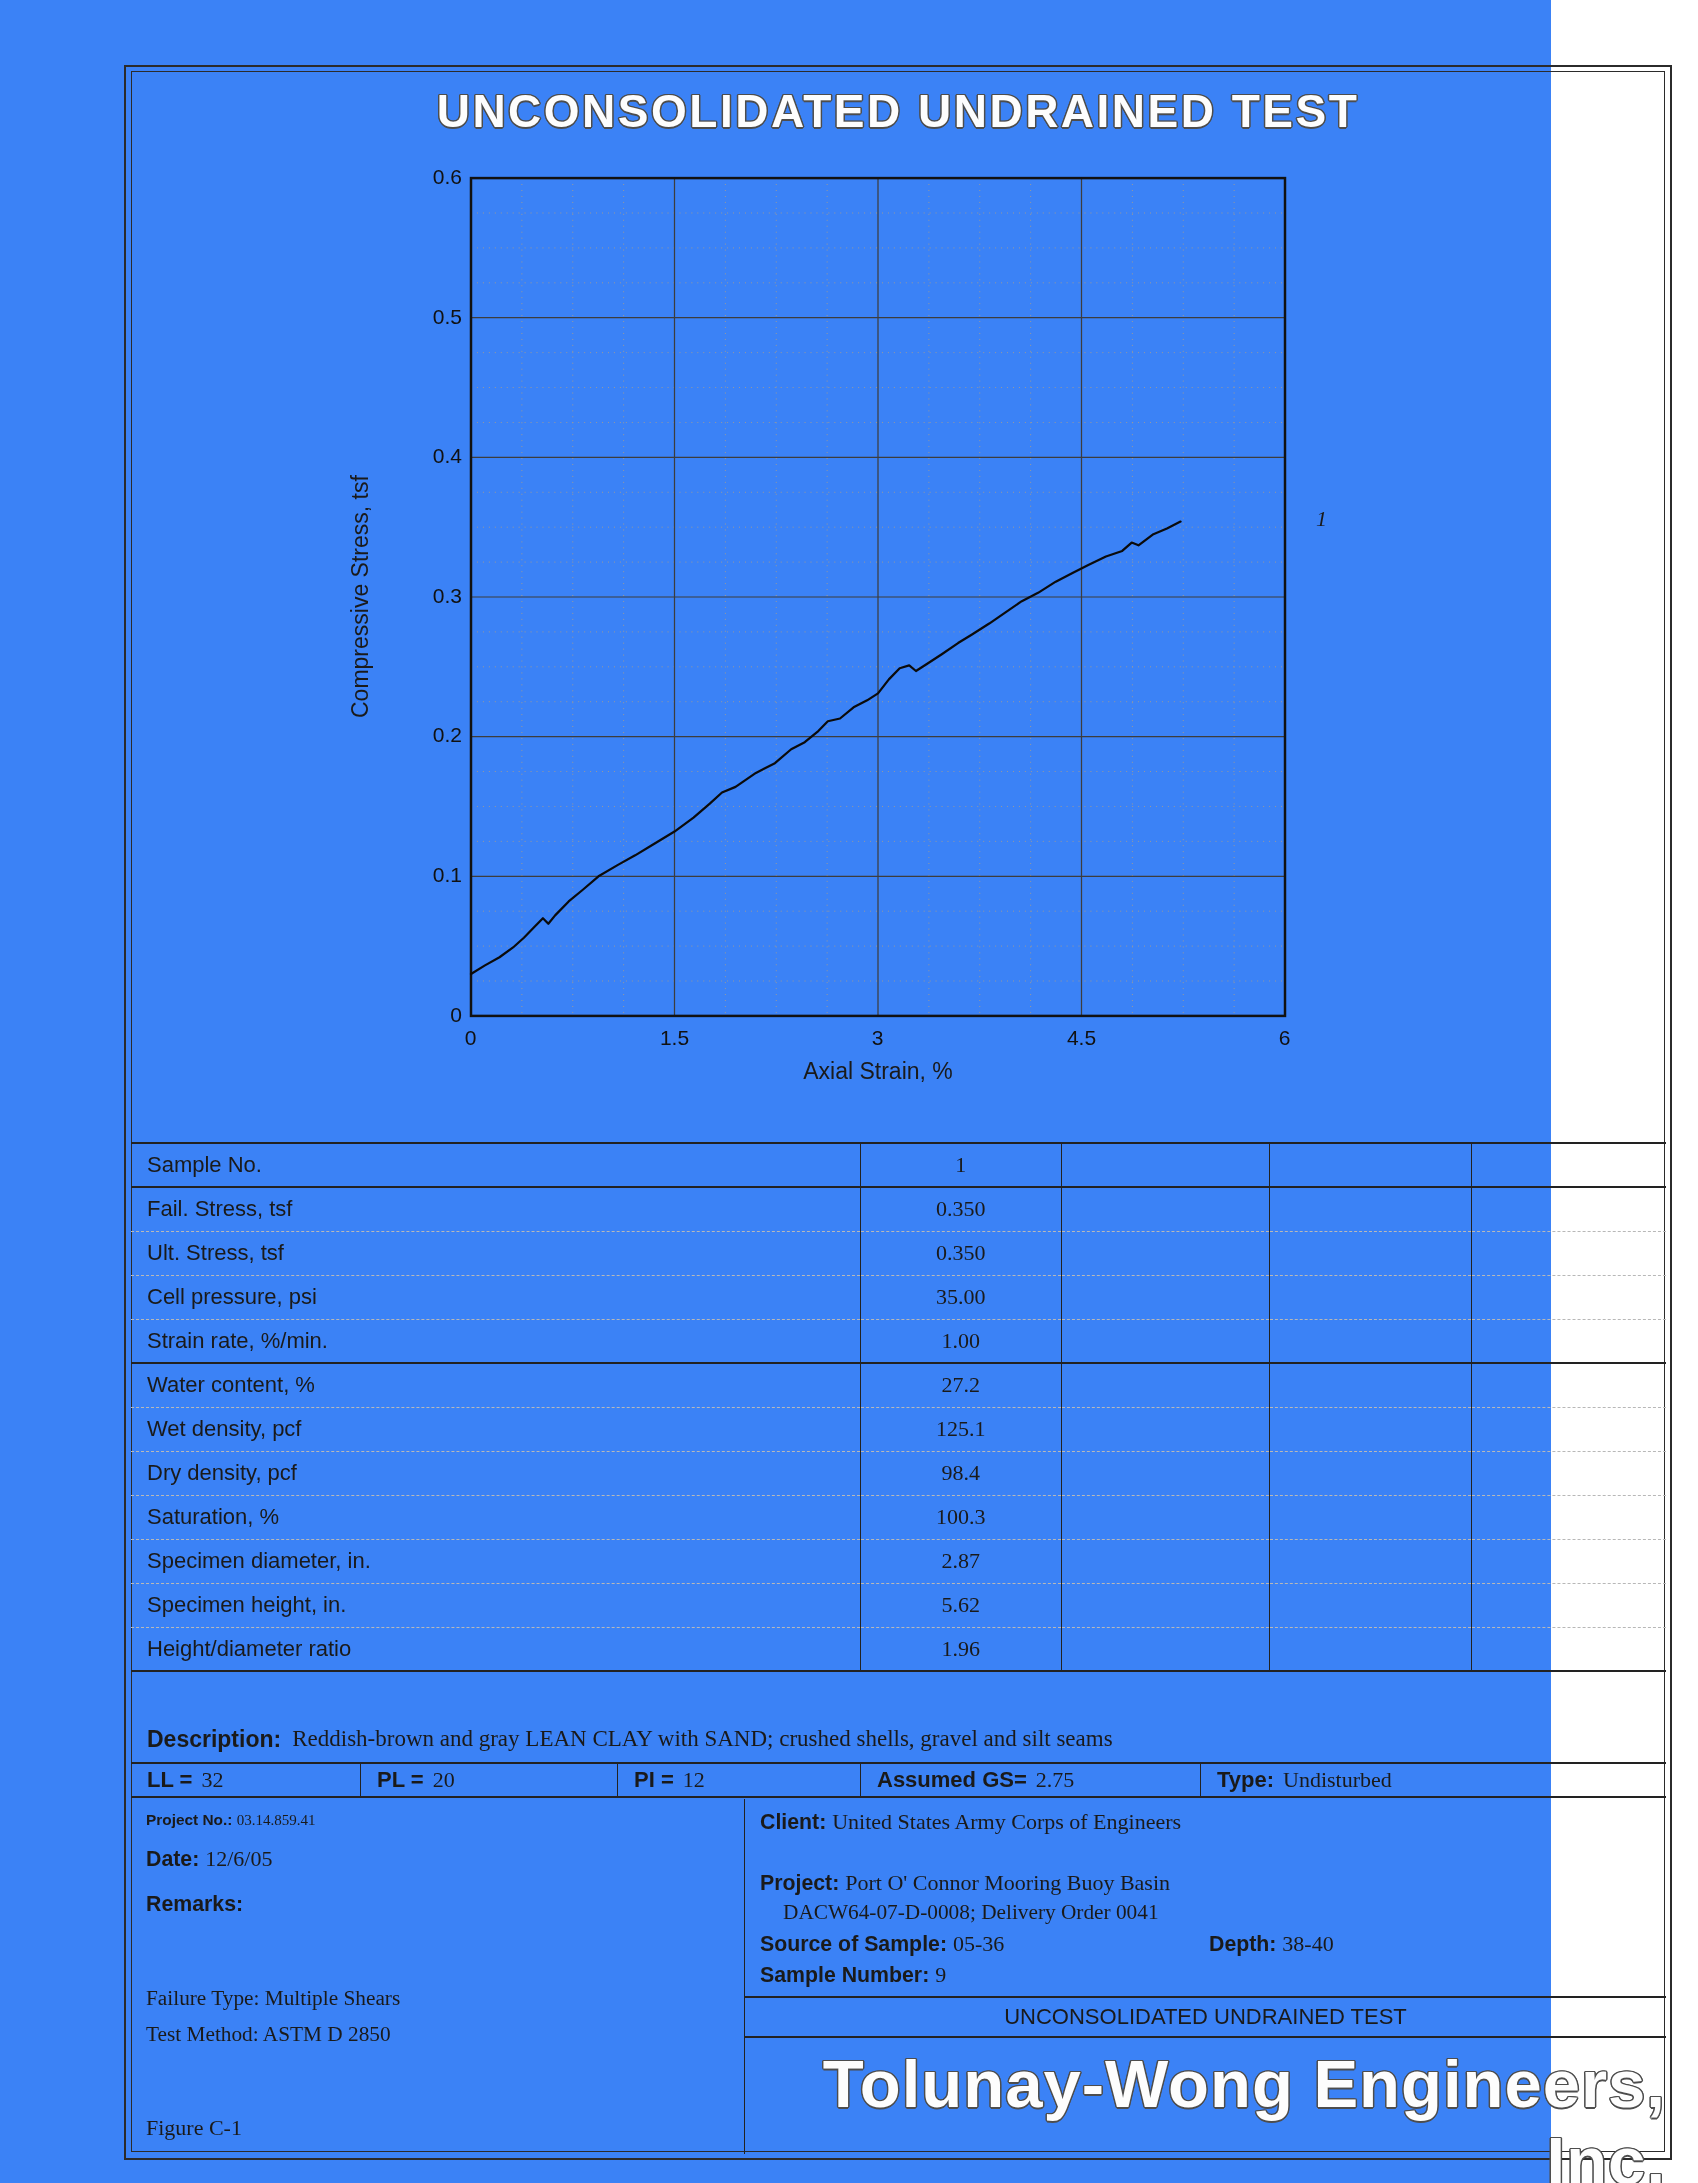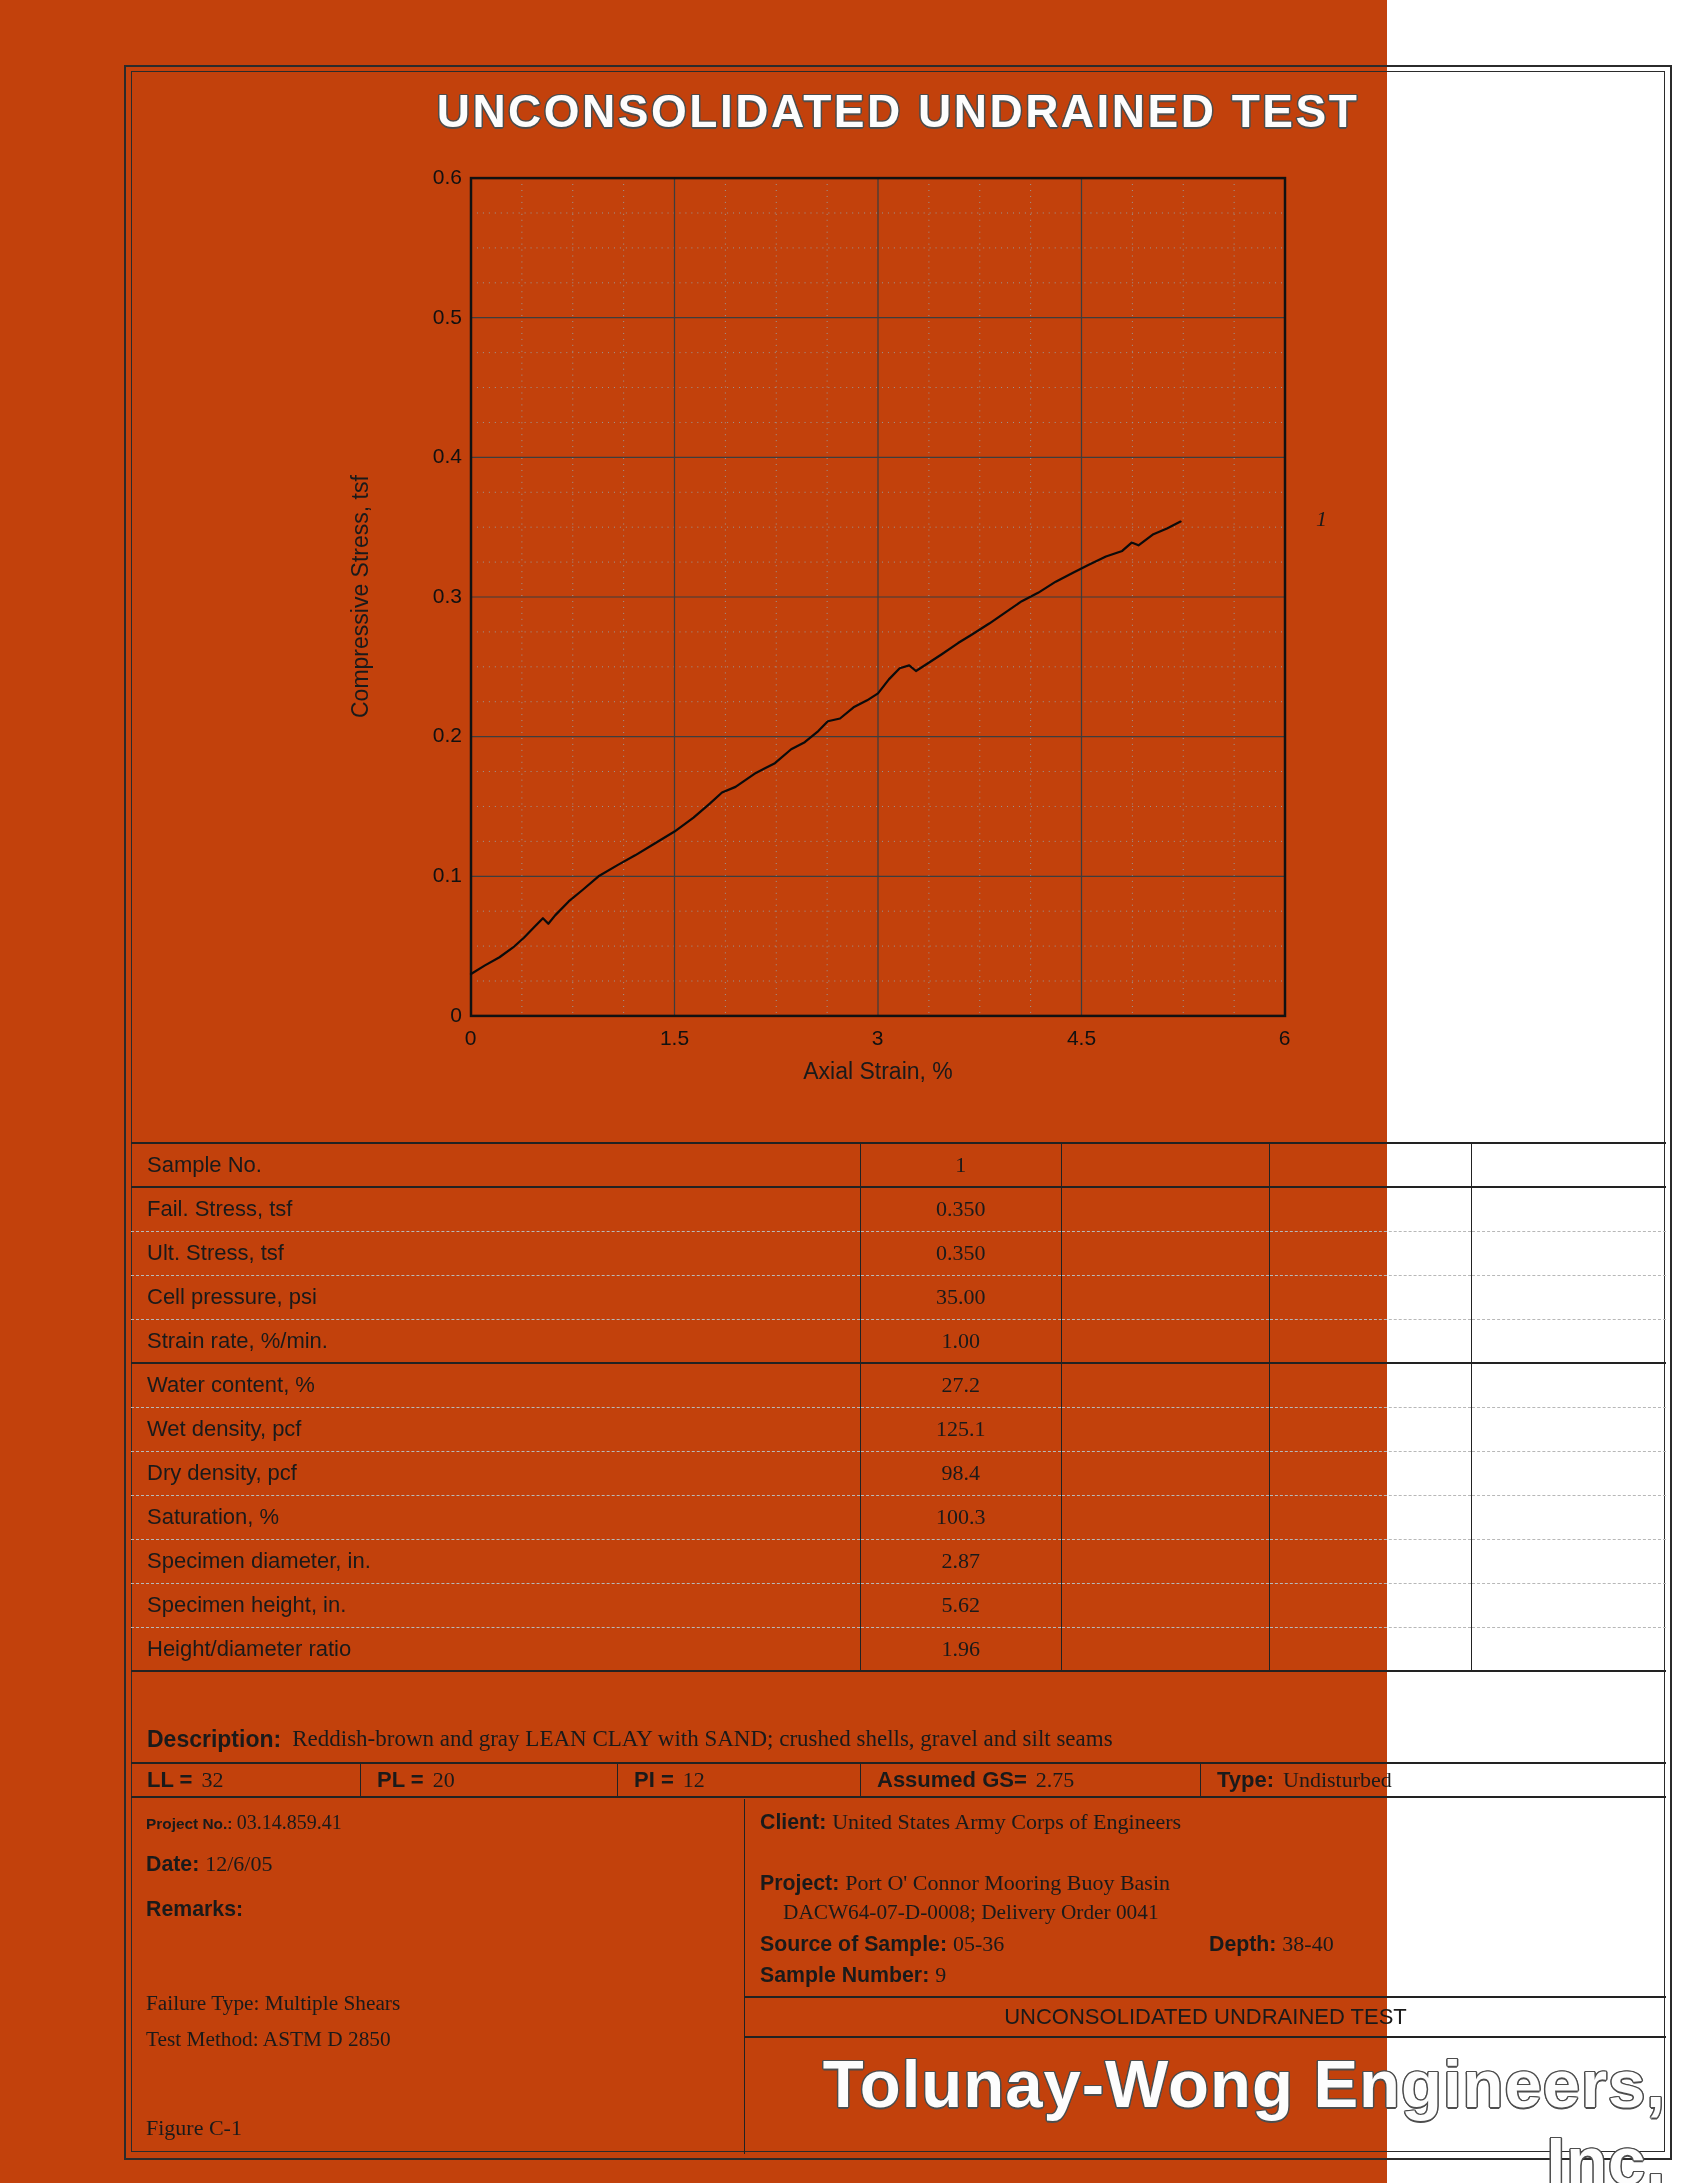--- a/index.html
+++ b/index.html
@@ -1,20 +1,20 @@
 <!DOCTYPE html>
 <html style="font-size:8px"><head>
 <meta charset="utf-8">
 <style>
   * { margin:0; padding:0; box-sizing:border-box; }
   html,body { width:1699px; height:2183px; background:#ffffff; }
   body { font-family:"Liberation Sans", sans-serif; color:#1a1a1a; position:relative; }
   .serif { font-family:"Liberation Serif", serif; }
 
-  .page { position:absolute; left:0; top:0; width:1387px; height:2183px; background:#c2410c; }
+  .page { position:absolute; left:0; top:0; width:1551px; height:2183px; background:#3b82f6; }
 
   .border-outer { position:absolute; left:124px; top:65px; width:1548px; height:2095px;
                   border:2px solid #2b2b2b; pointer-events:none; }
   .border-inner { position:absolute; left:131px; top:71px; width:1534px; height:2081px;
                   border:1.5px solid #2b2b2b; pointer-events:none; }
 
   .outline-text { color:#fdfdfd; font-weight:700;
     text-shadow: 1.5px 0 0 #4d4d4d, -1.5px 0 0 #4d4d4d, 0 1.5px 0 #4d4d4d, 0 -1.5px 0 #4d4d4d,
                  1px 1px 0 #4d4d4d, -1px 1px 0 #4d4d4d, 1px -1px 0 #4d4d4d, -1px -1px 0 #4d4d4d; }
 
@@ -61,21 +61,21 @@
 
   
   .footer { position:absolute; left:131px; top:1799px; width:1535px; height:355px; display:flex; }
   .footer-left { width:613px; position:relative; padding:12px 15px; }
   .footer-right { width:922px; border-left:1.5px solid #222; position:relative;
                   padding:10px 15px 0 15px; display:flex; flex-direction:column; }
   .lbl { font-weight:700; }
   .f-line { font-size:21.3px; }
   .f-line .serif { font-size:22px; }
   .pn-line { font-size:15.4px; margin-bottom:17px; }
-  .pn-line .serif { font-size:20px; }
+  .pn-line .serif { font-size:15px; }
   .date-line { margin-bottom:20px; }
   .remarks-line { margin-bottom:69px; }
   .failure-line { margin-bottom:11px; }
   .figure-line { position:absolute; left:15px; bottom:13px; font-size:22px; }
   .client-line { margin-bottom:35px; }
   .project-line { margin-bottom:4px; }
   .dacw-line { margin-left:23px; margin-bottom:6px; }
   .srcdepth-line { position:relative; margin-bottom:5px; }
   .depth-wrap { position:absolute; left:449px; top:0; }
   .samplenum-line { margin-bottom:8px; }

